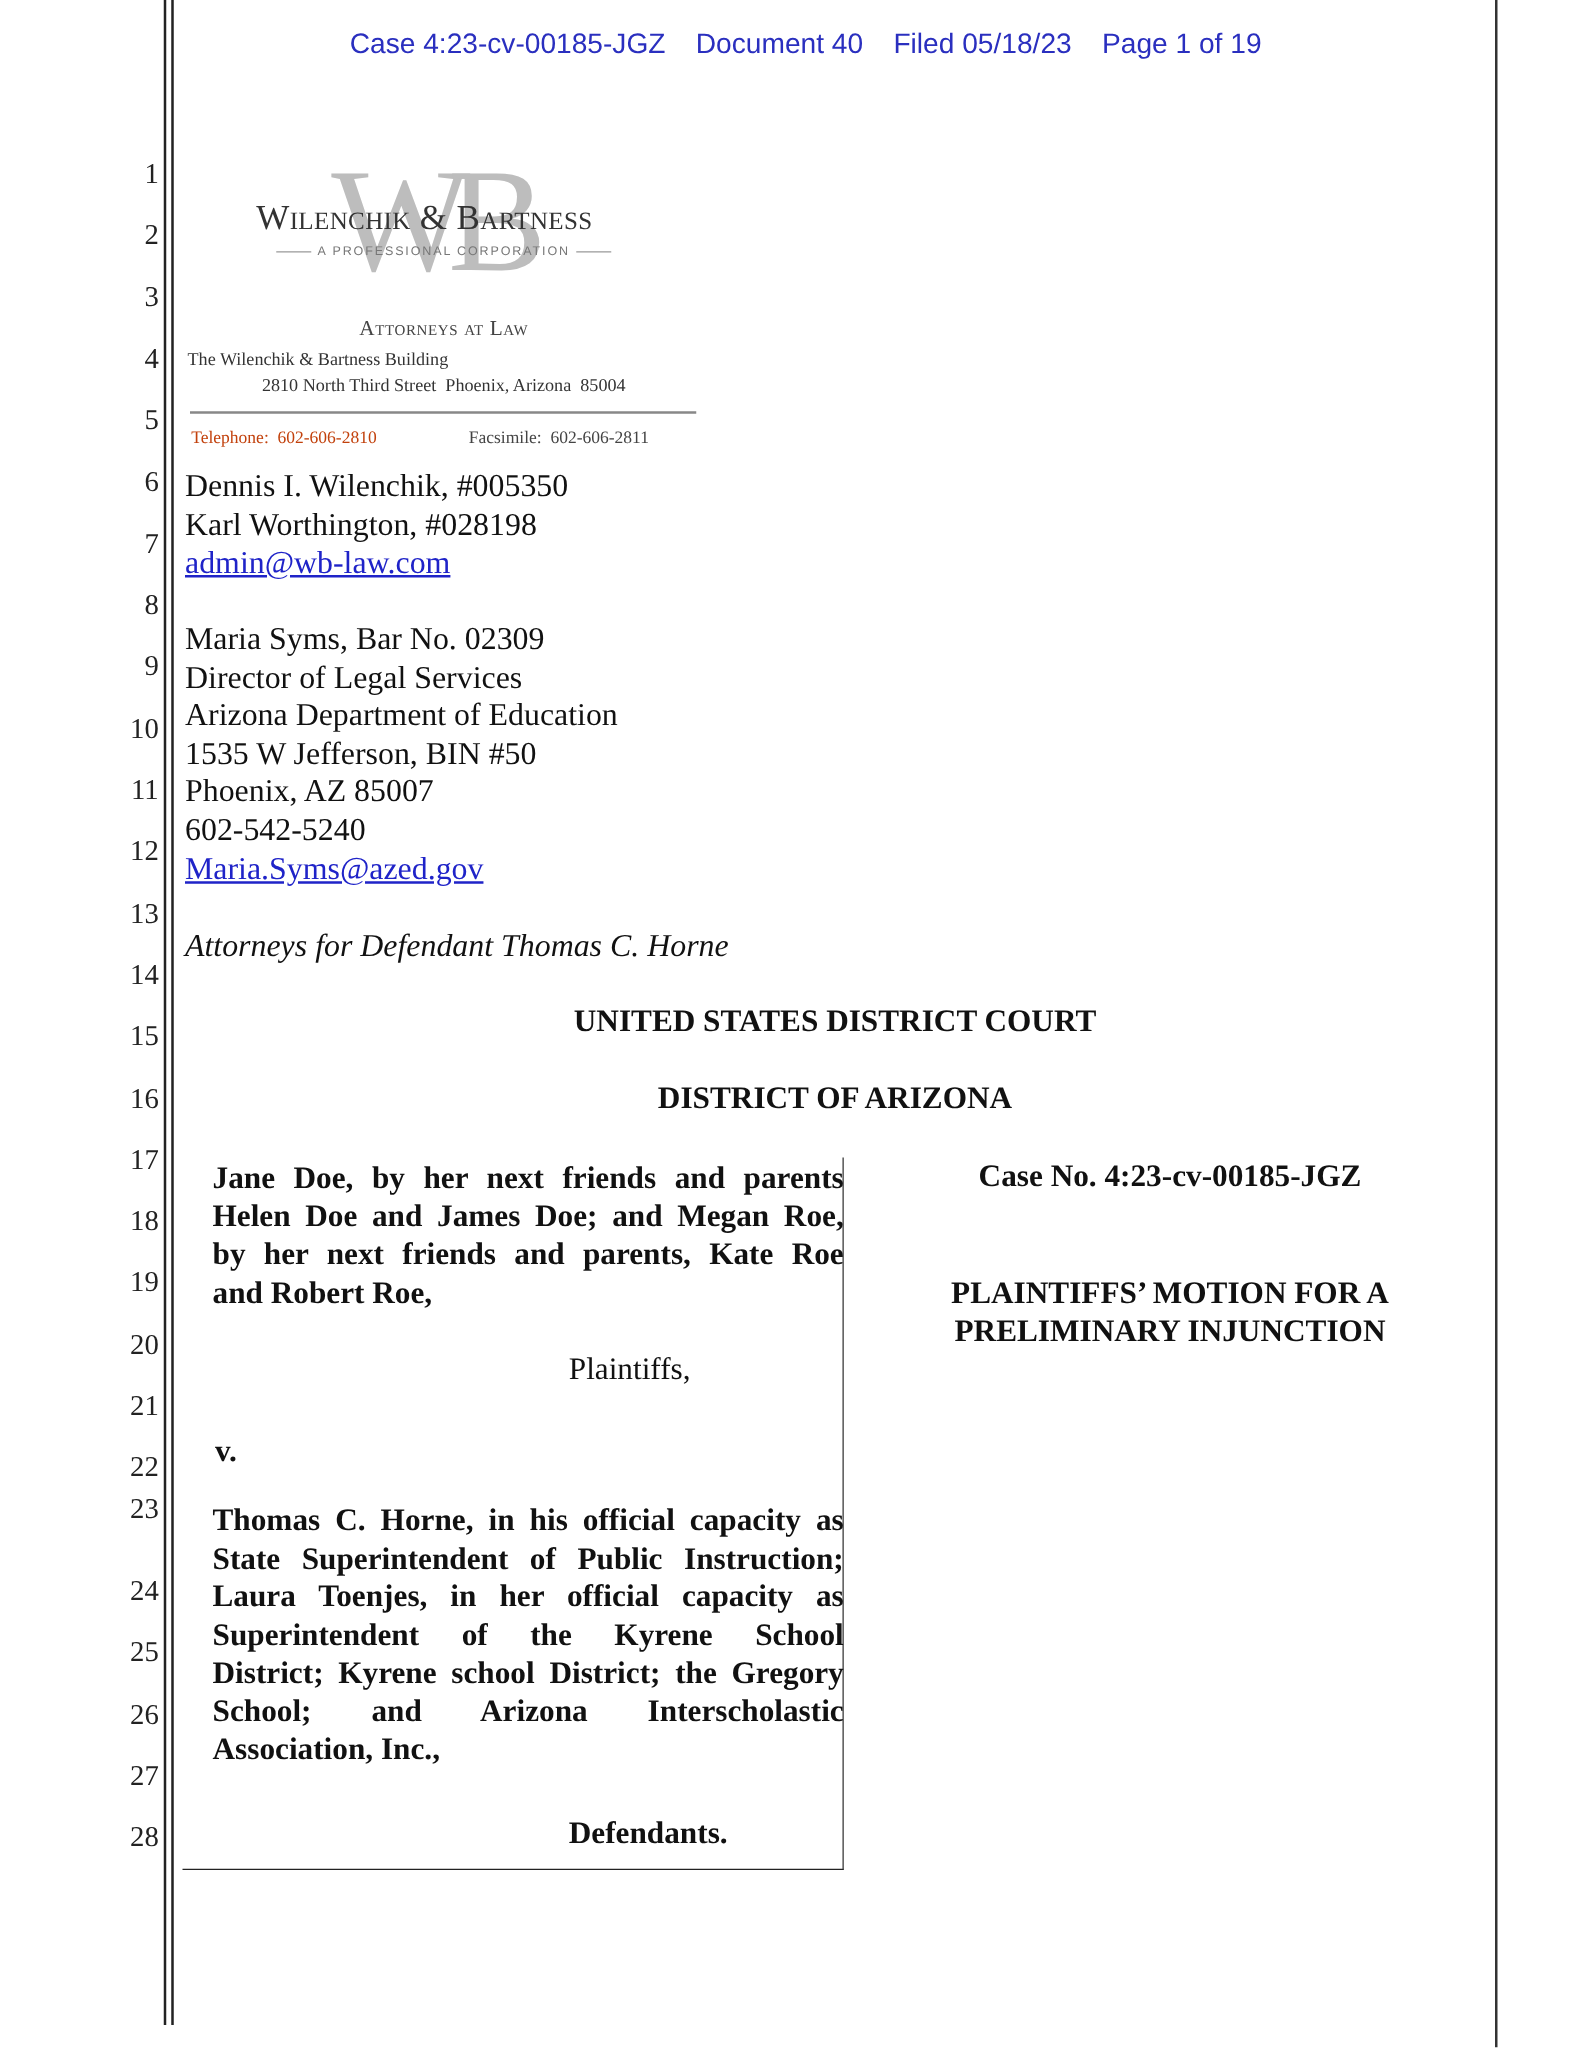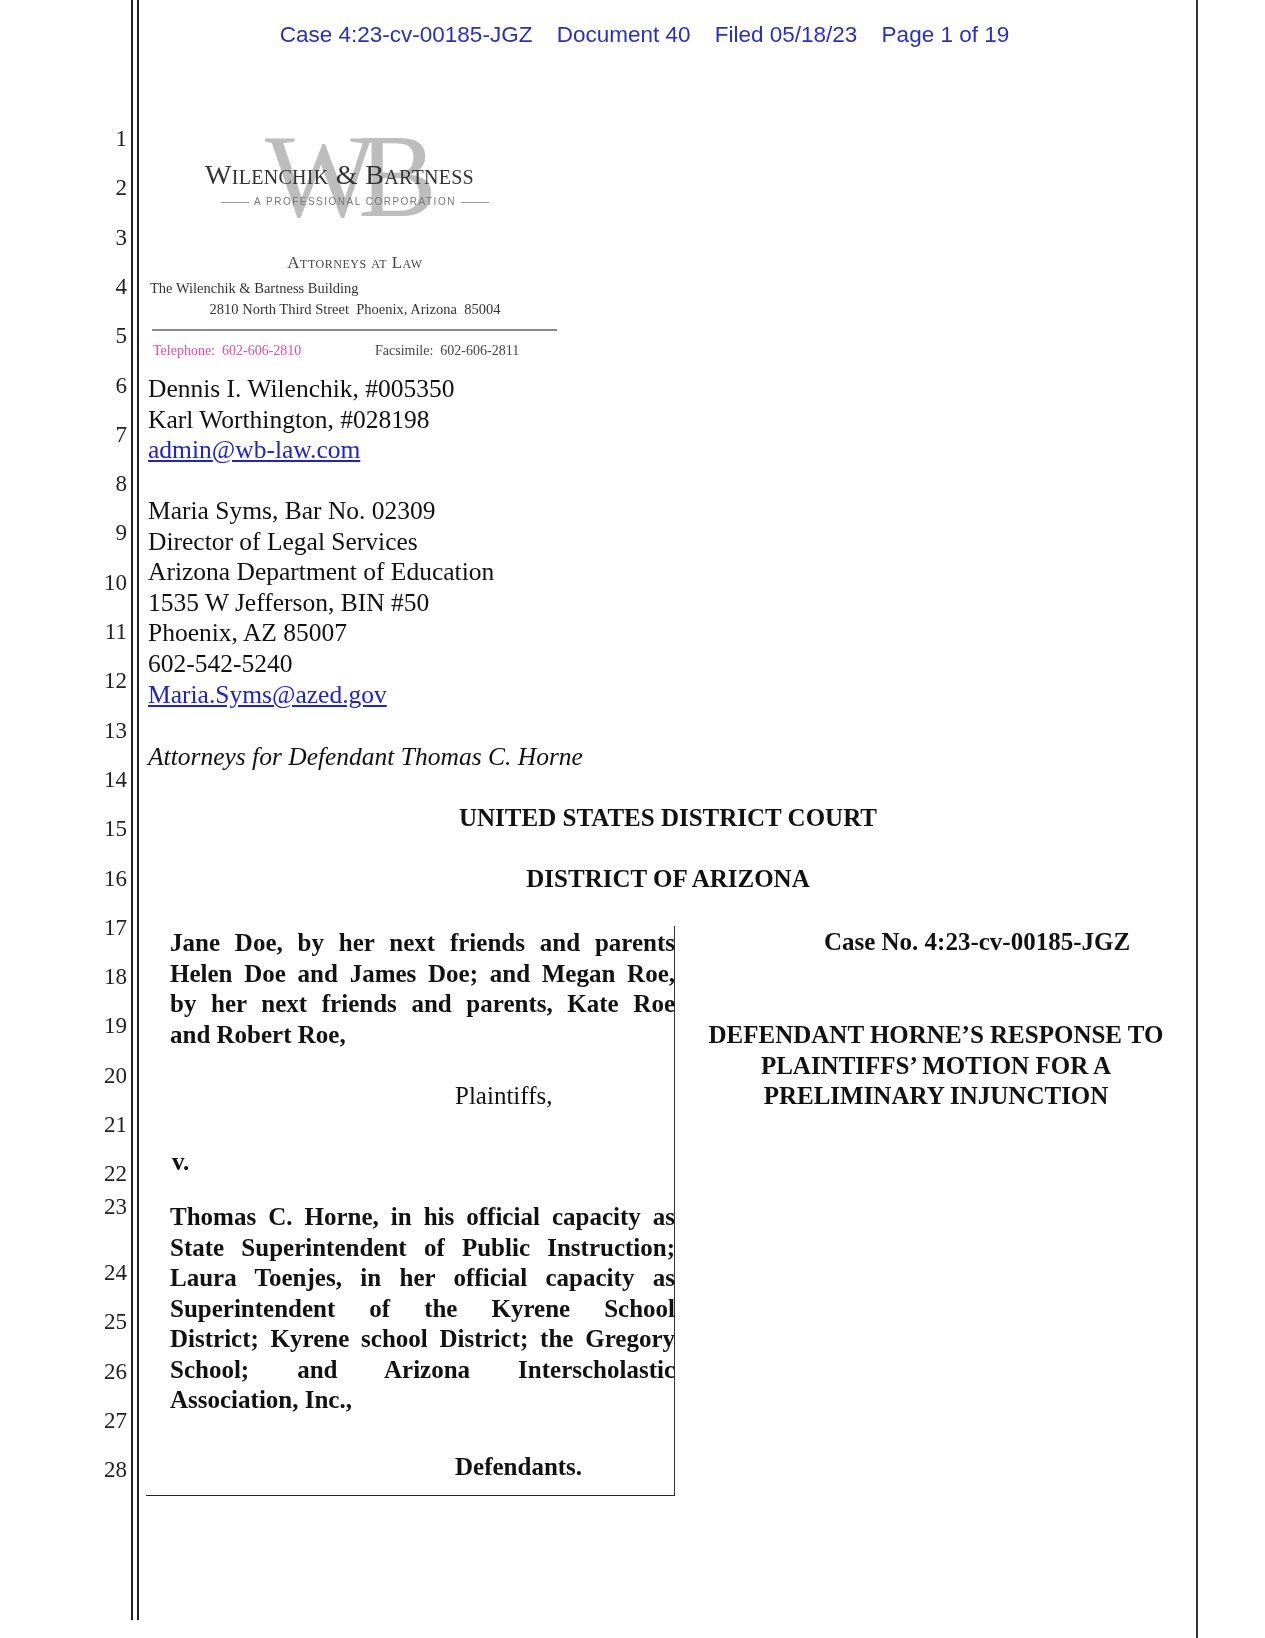--- a/index.html
+++ b/index.html
@@ -21,21 +21,21 @@
   .logo-firm { position: absolute; left: 55px; top: 41px; font-size: 28px; color: #333;
      font-variant: small-caps; letter-spacing: 0.3px; white-space: nowrap; }
   .logo-sub { position: absolute; left: 55px; top: 78px; width: 300px; text-align: center;
      font-family: "Liberation Sans", sans-serif; font-size: 10px; color: #777; letter-spacing: 1.5px; white-space: nowrap; }
   .logo-sub:before, .logo-sub:after { content: ""; display: inline-block; width: 28px; height: 1px; background: #999; vertical-align: middle; margin: 0 5px; }
   .logo-att { position: absolute; left: 0; width: 410px; top: 135px; text-align: center; font-size: 17px;
      font-variant: small-caps; color: #444; letter-spacing: 0.5px; }
   .logo-bldg { position: absolute; left: 0; width: 410px; top: 162px; font-size: 14.5px; color: #333; }
   .logo-addr { position: absolute; left: 0; width: 410px; top: 183px; text-align: center; font-size: 14.5px; color: #333; white-space: nowrap; }
   .logo-rule { position: absolute; left: 2px; width: 405px; top: 211px; height: 2px; background: #888; }
-  .logo-tel { position: absolute; left: 3px; top: 225px; font-size: 14px; color: #ec4899; white-space: nowrap; }
+  .logo-tel { position: absolute; left: 3px; top: 225px; font-size: 14px; color: #c2410c; white-space: nowrap; }
   .logo-fax { position: absolute; left: 225px; top: 225px; font-size: 14px; color: #444; white-space: nowrap; }
 
   .txt { left: 148px; font-size: 25.5px; line-height: 30.5px; white-space: nowrap; }
   .link { color: #1f23c8; text-decoration: underline; }
   .italic { font-style: italic; }
   .court { left: 139px; width: 1058px; text-align: center; font-weight: bold; font-size: 25px; }
 
   .caption-box { left: 146px; top: 926px; width: 528px; height: 569px;
      border-right: 1.5px solid #333; border-bottom: 1.5px solid #222; }
   .cap-text { position: absolute; left: 12px; width: 505px; font-weight: bold; font-size: 25px;
@@ -130,18 +130,17 @@
     <span class="cap-line">State Superintendent of Public Instruction;</span>
     <span class="cap-line">Laura Toenjes, in her official capacity as</span>
     <span class="cap-line">Superintendent of the Kyrene School</span>
     <span class="cap-line">District; Kyrene school District; the Gregory</span>
     <span class="cap-line">School; and Arizona Interscholastic</span>
     <span class="cap-line last">Association, Inc.,</span>
   </div>
   <div class="abs" style="left:309px; top:527px; font-weight:bold; font-size:25px;">Defendants.</div>
 </div>
 
-<div class="abs right-col" style="top:927px;padding-left:41px;">Case No. 4:23-cv-00185-JGZ</div>
+<div class="abs right-col" style="top:927px;">Case No. 4:23-cv-00185-JGZ</div>
 <div class="abs right-col" style="top:1020px;">
-  <div>DEFENDANT HORNE’S RESPONSE TO</div>
   <div>PLAINTIFFS’ MOTION FOR A</div>
   <div>PRELIMINARY INJUNCTION</div>
 </div>
 
 </body></html>

